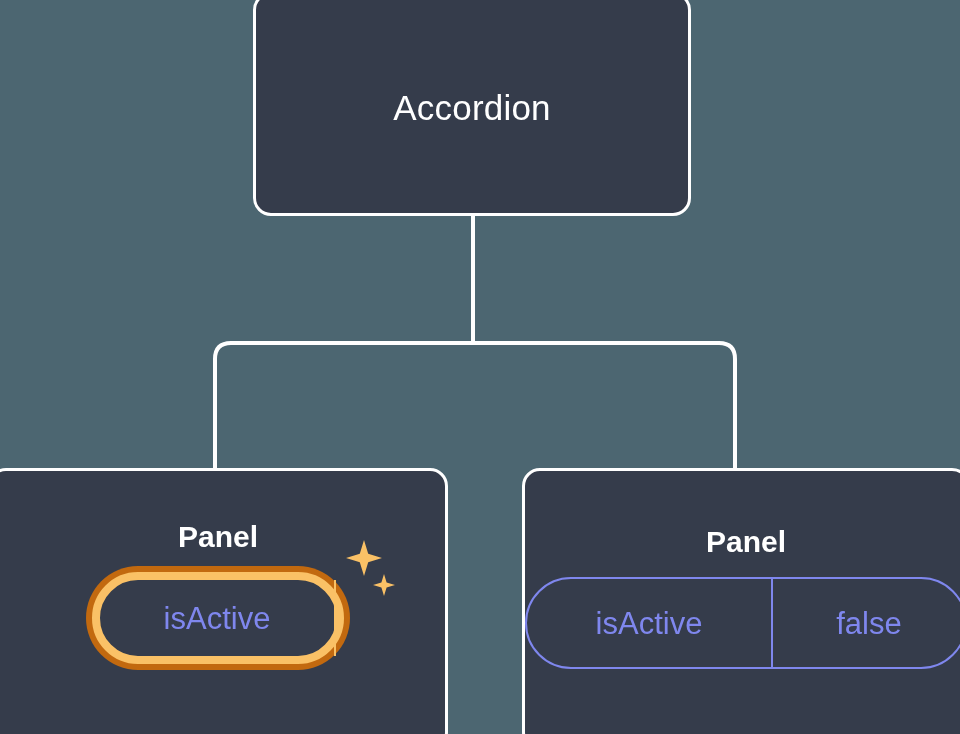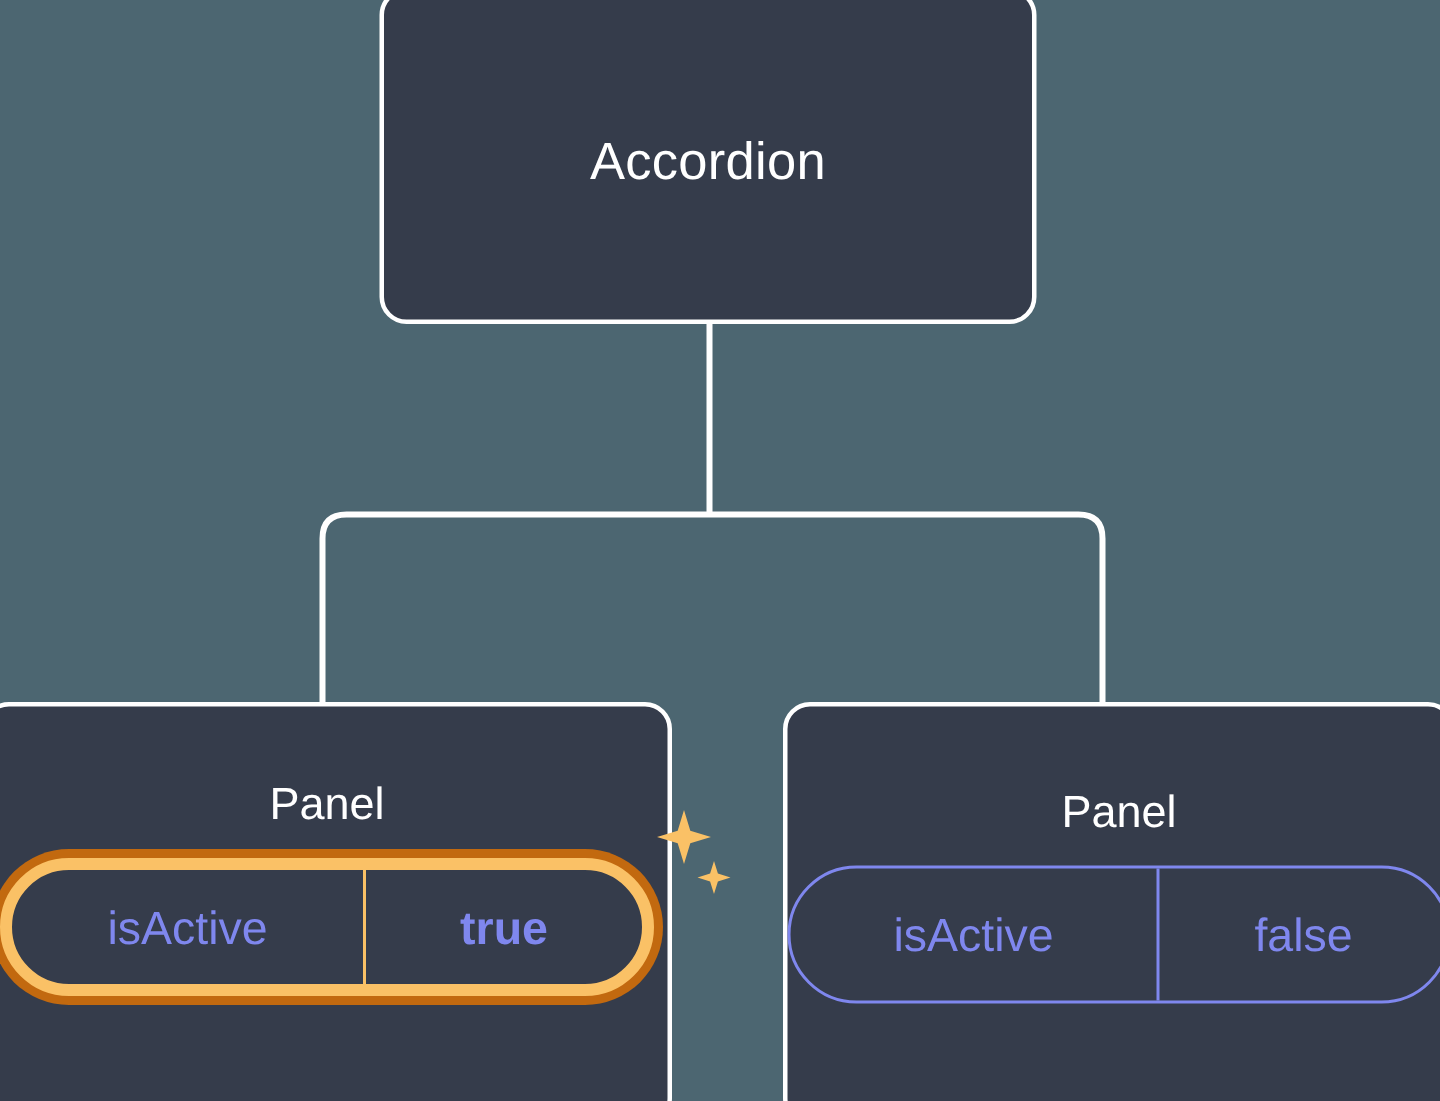--- a/index.html
+++ b/index.html
@@ -74,21 +74,21 @@
   }
 
   .node-panel.right {
     left: 522px;
     width: 448px;
   }
 
   .node-title-panel {
     color: #ffffff;
     font-size: 30px;
-    font-weight: 400;
+    font-weight: 700;
     line-height: 1;
     margin-top: 51px;
   }
 
   .node-panel.right .node-title-panel {
     margin-top: 56px;
   }
 
   
   .pill-wrap {
@@ -184,21 +184,20 @@
     <span class="node-title-root">Accordion</span>
   </div>
 
   <div class="node node-panel left">
     <span class="node-title-panel">Panel</span>
 
     <div class="pill-wrap">
       <div class="pill active">
         <div class="pill-cell key">isActive</div>
         <div class="pill-divider"></div>
-        <div class="pill-cell value">true</div>
       </div>
 
       <svg class="sparkles" viewBox="0 0 56 64" width="56" height="64">
         <path d="M20 2 L24.2 15.8 L38 20 L24.2 24.2 L20 38 L15.8 24.2 L2 20 L15.8 15.8 Z" fill="#fac166"></path>
         <path d="M40 36 L42.6 44.4 L51 47 L42.6 49.6 L40 58 L37.4 49.6 L29 47 L37.4 44.4 Z" fill="#fac166"></path>
       </svg>
     </div>
   </div>
 
   <div class="node node-panel right">

